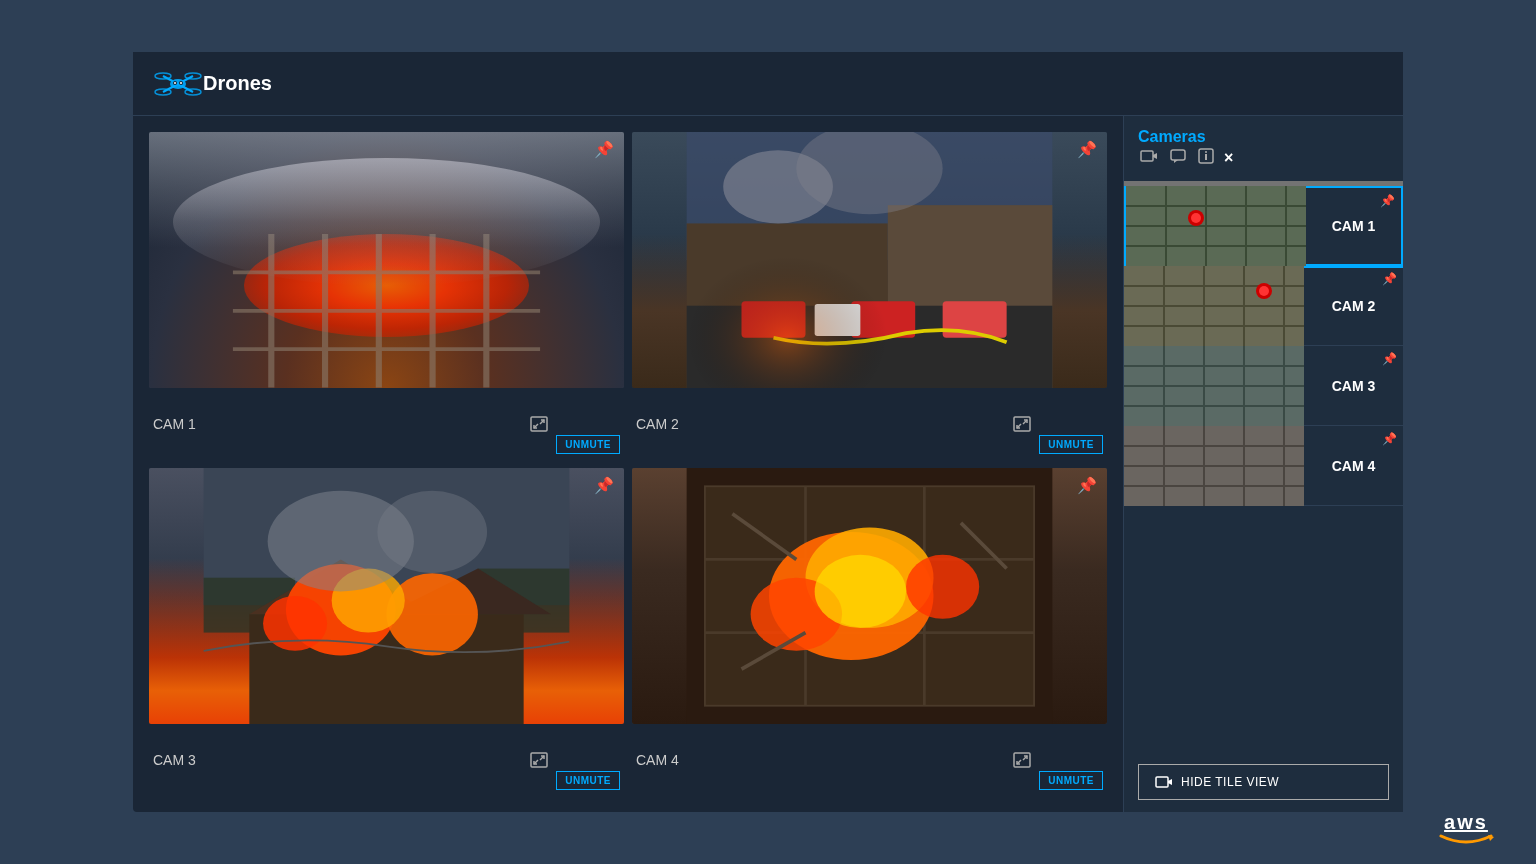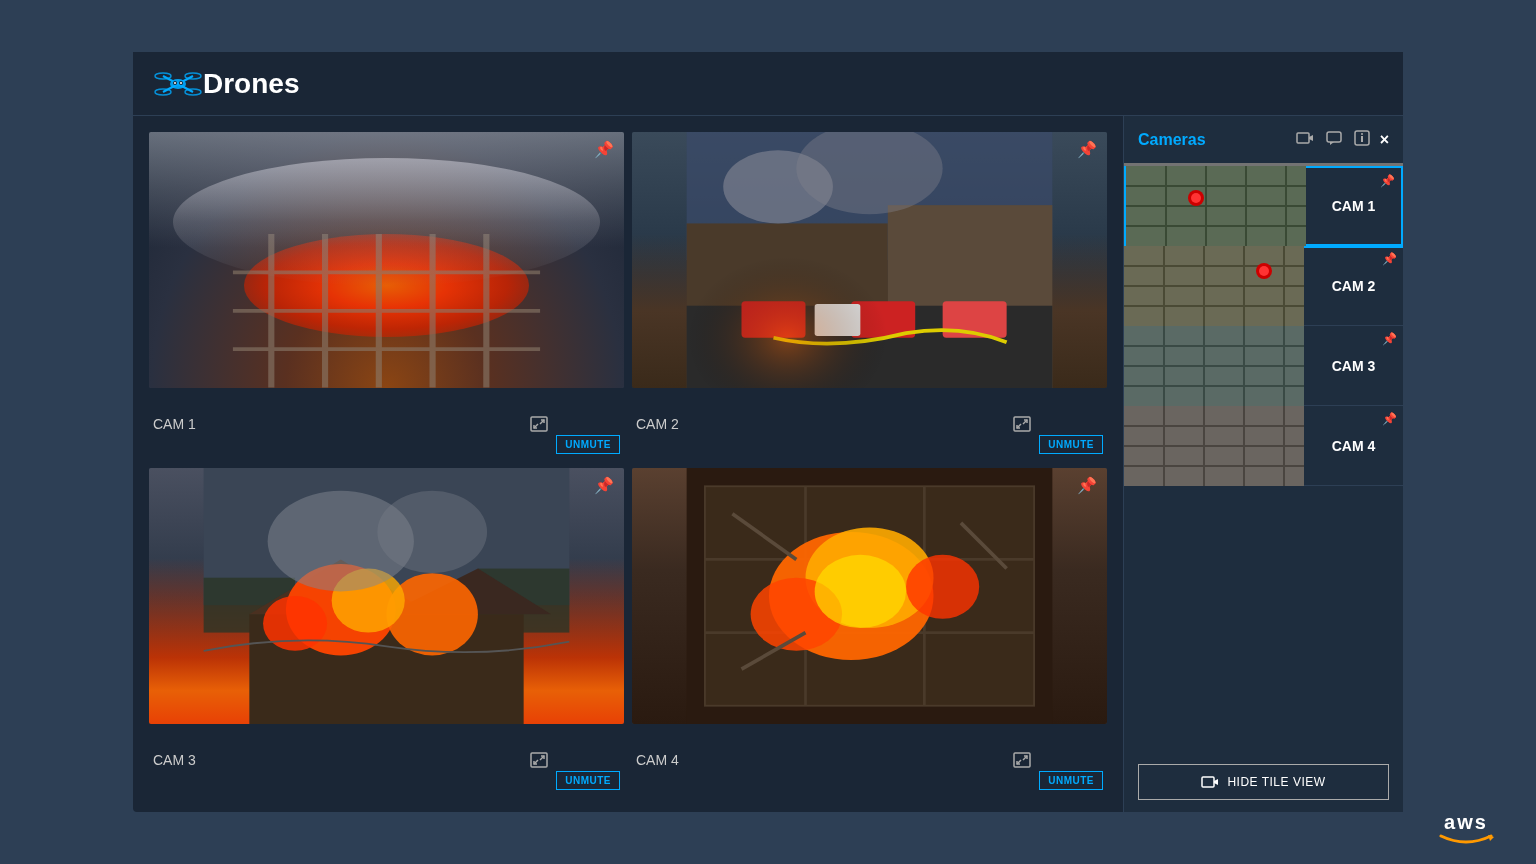--- a/index.html
+++ b/index.html
@@ -28,21 +28,21 @@
       display: flex;
       align-items: center;
       padding: 12px 20px;
       background-color: #1a2636;
       border-bottom: 1px solid #2d3f55;
       height: 64px;
     }
 
     .header-title {
       color: #ffffff;
-      font-size: 28px;
+      font-size: 20px;
       font-weight: bold;
     }
 
     
     .content-area {
       display: flex;
       flex: 1;
       overflow: hidden;
     }
 
@@ -197,24 +197,25 @@
     .sidebar {
       width: 280px;
       background-color: #1e2d3e;
       display: flex;
       flex-direction: column;
       border-left: 1px solid #2d3f55;
     }
 
     .sidebar-header {
       display: flex;
-      align-items: center;
+      align-items: flex-start;
       justify-content: space-between;
       padding: 12px 14px;
-      border-bottom: 3px solid #737373;
+      border-bottom: 5px solid #737373;
+      flex-direction: column;
     }
 
     .sidebar-title {
       color: #00aaff;
       font-size: 16px;
       font-weight: bold;
     }
 
     .sidebar-icons {
       display: flex;
@@ -322,21 +323,21 @@
     .hide-tile-btn {
       margin: 12px 14px;
       background: none;
       border: 1px solid #aaaaaa;
       color: #ffffff;
       padding: 10px 16px;
       cursor: pointer;
       font-size: 12px;
       display: flex;
       align-items: center;
-      justify-content: center;
+      justify-content: flex-start;
       gap: 8px;
       letter-spacing: 0.5px;
     }
 
     
     .footer {
       padding: 8px 20px;
       background-color: #1a2636;
       border-top: 1px solid #2d3f55;
       display: flex;
@@ -356,20 +357,21 @@
       position: absolute;
       bottom: 16px;
       right: 40px;
     }
 
     .aws-text {
       color: #ffffff;
       font-size: 20px;
       font-weight: bold;
       letter-spacing: 2px;
+      text-decoration: underline;
     }
 
     
     .drone-svg {
       width: 50px;
       height: 40px;
     }
 
     
     .smoke-overlay {

